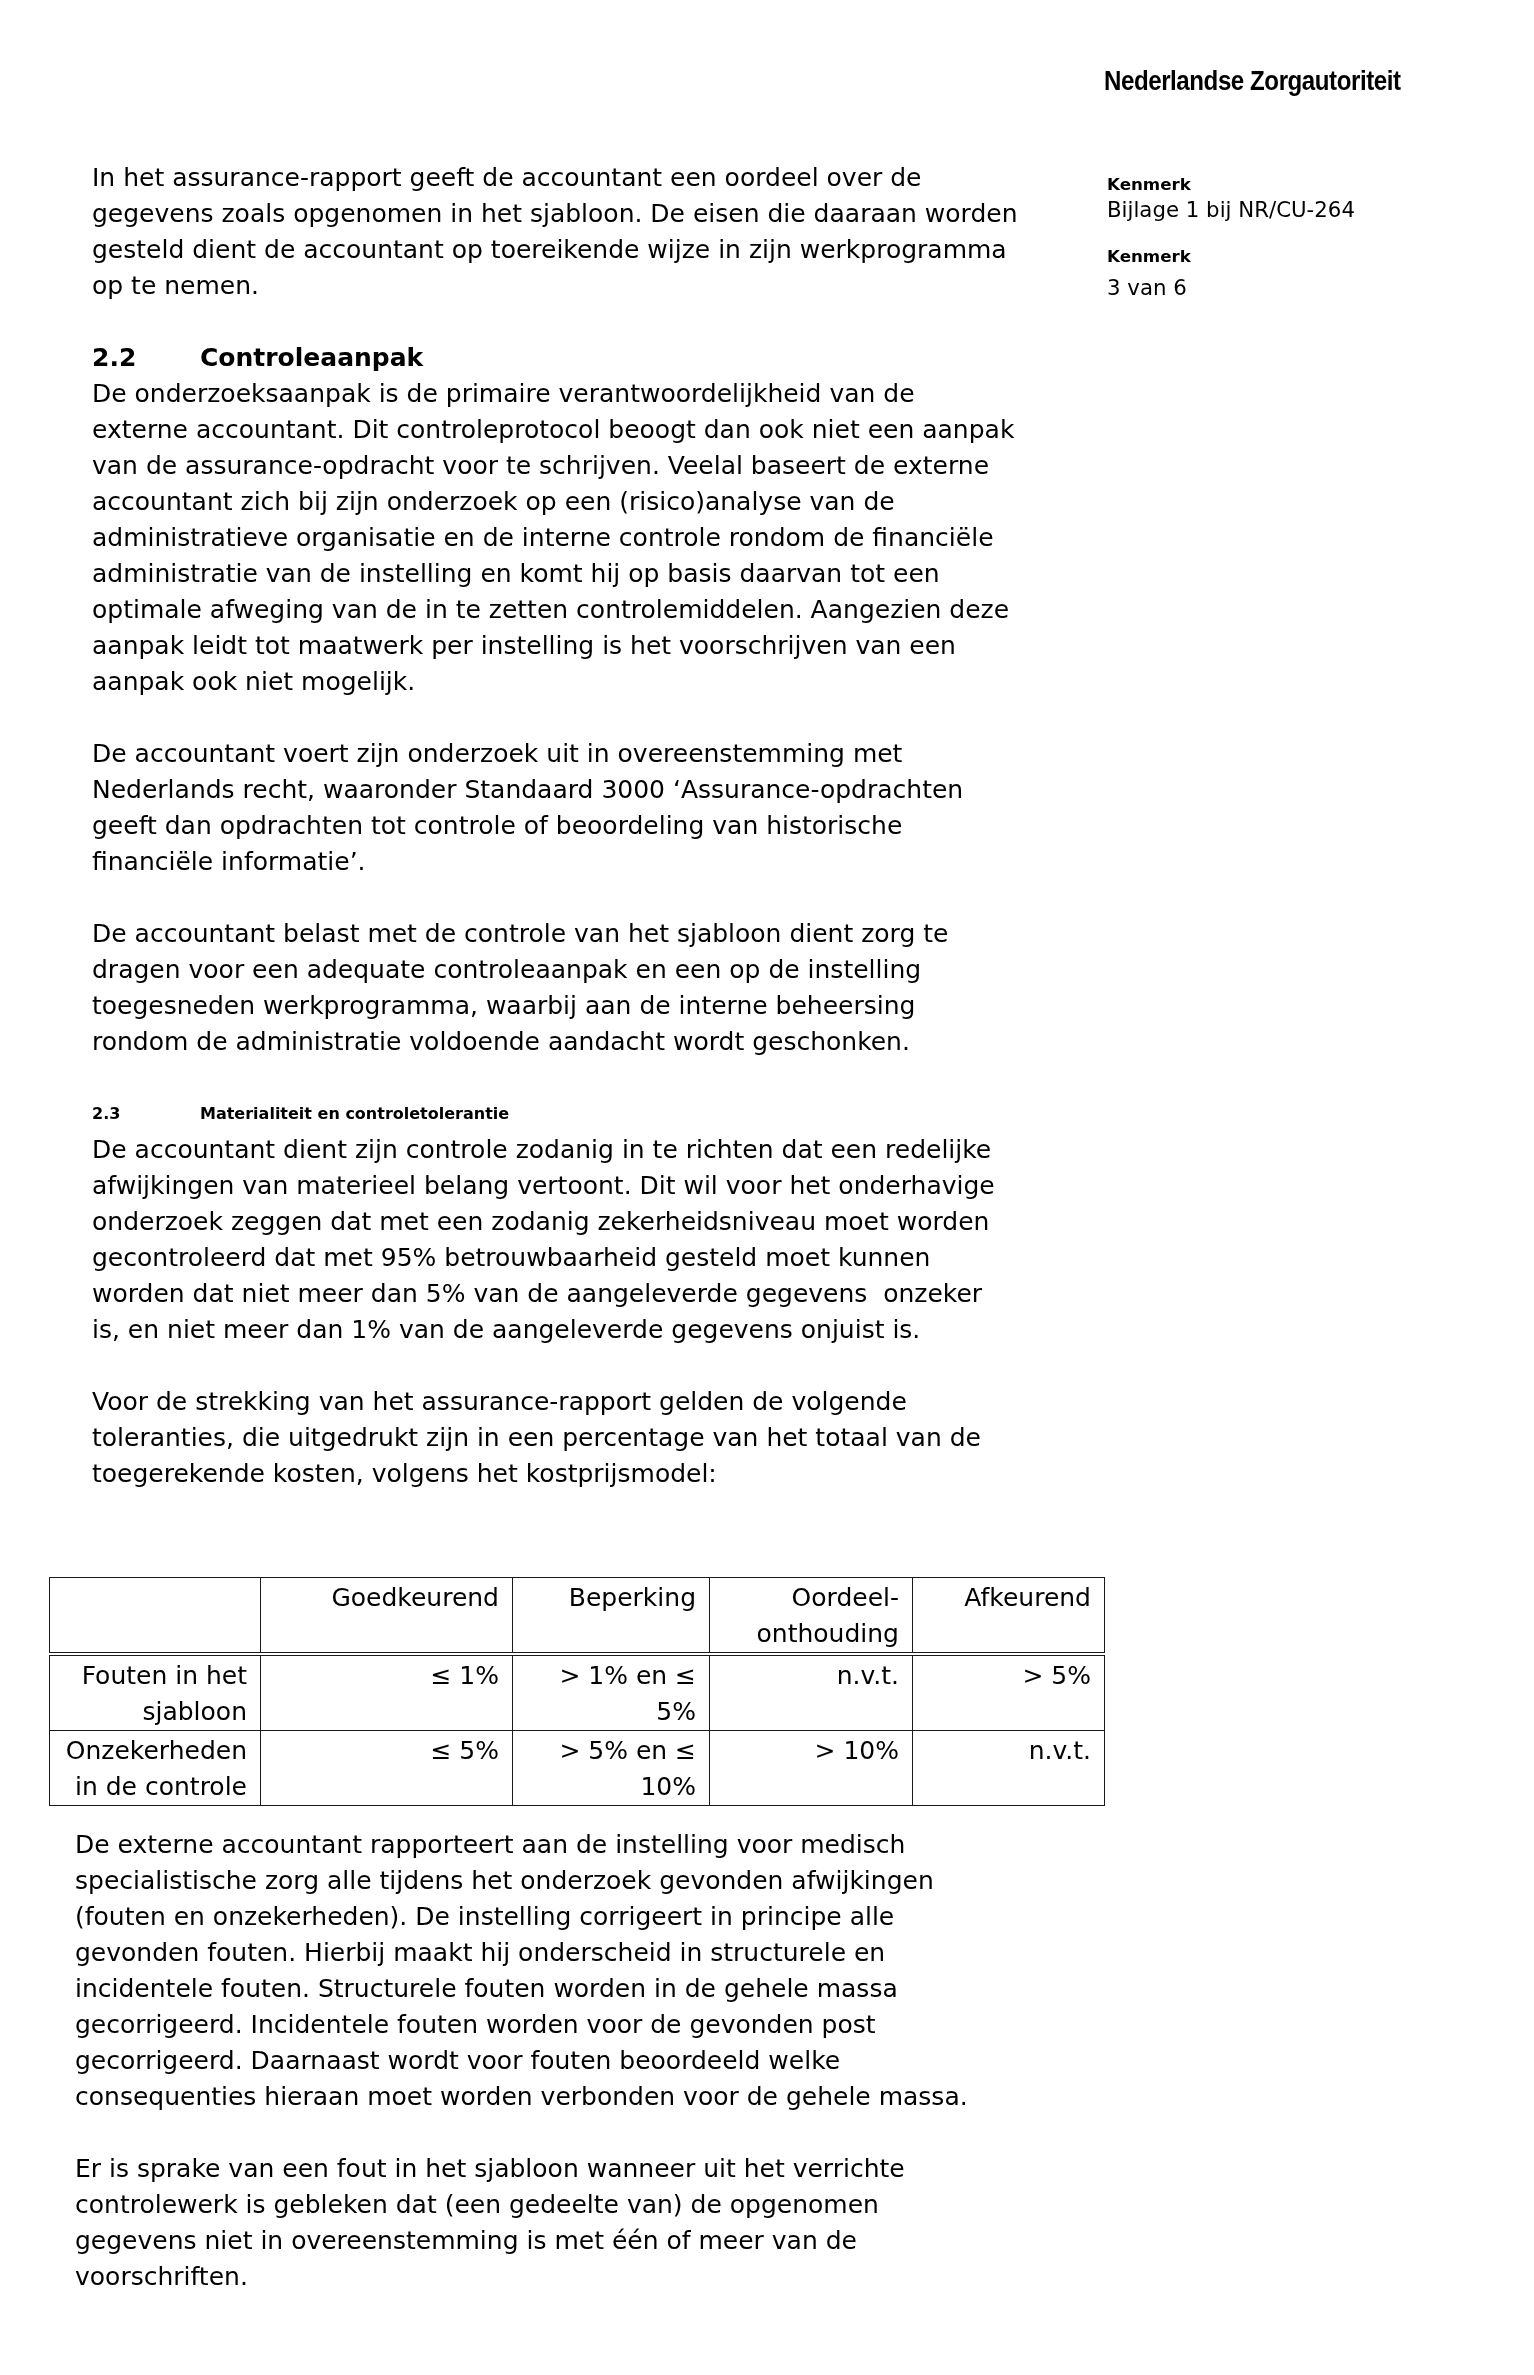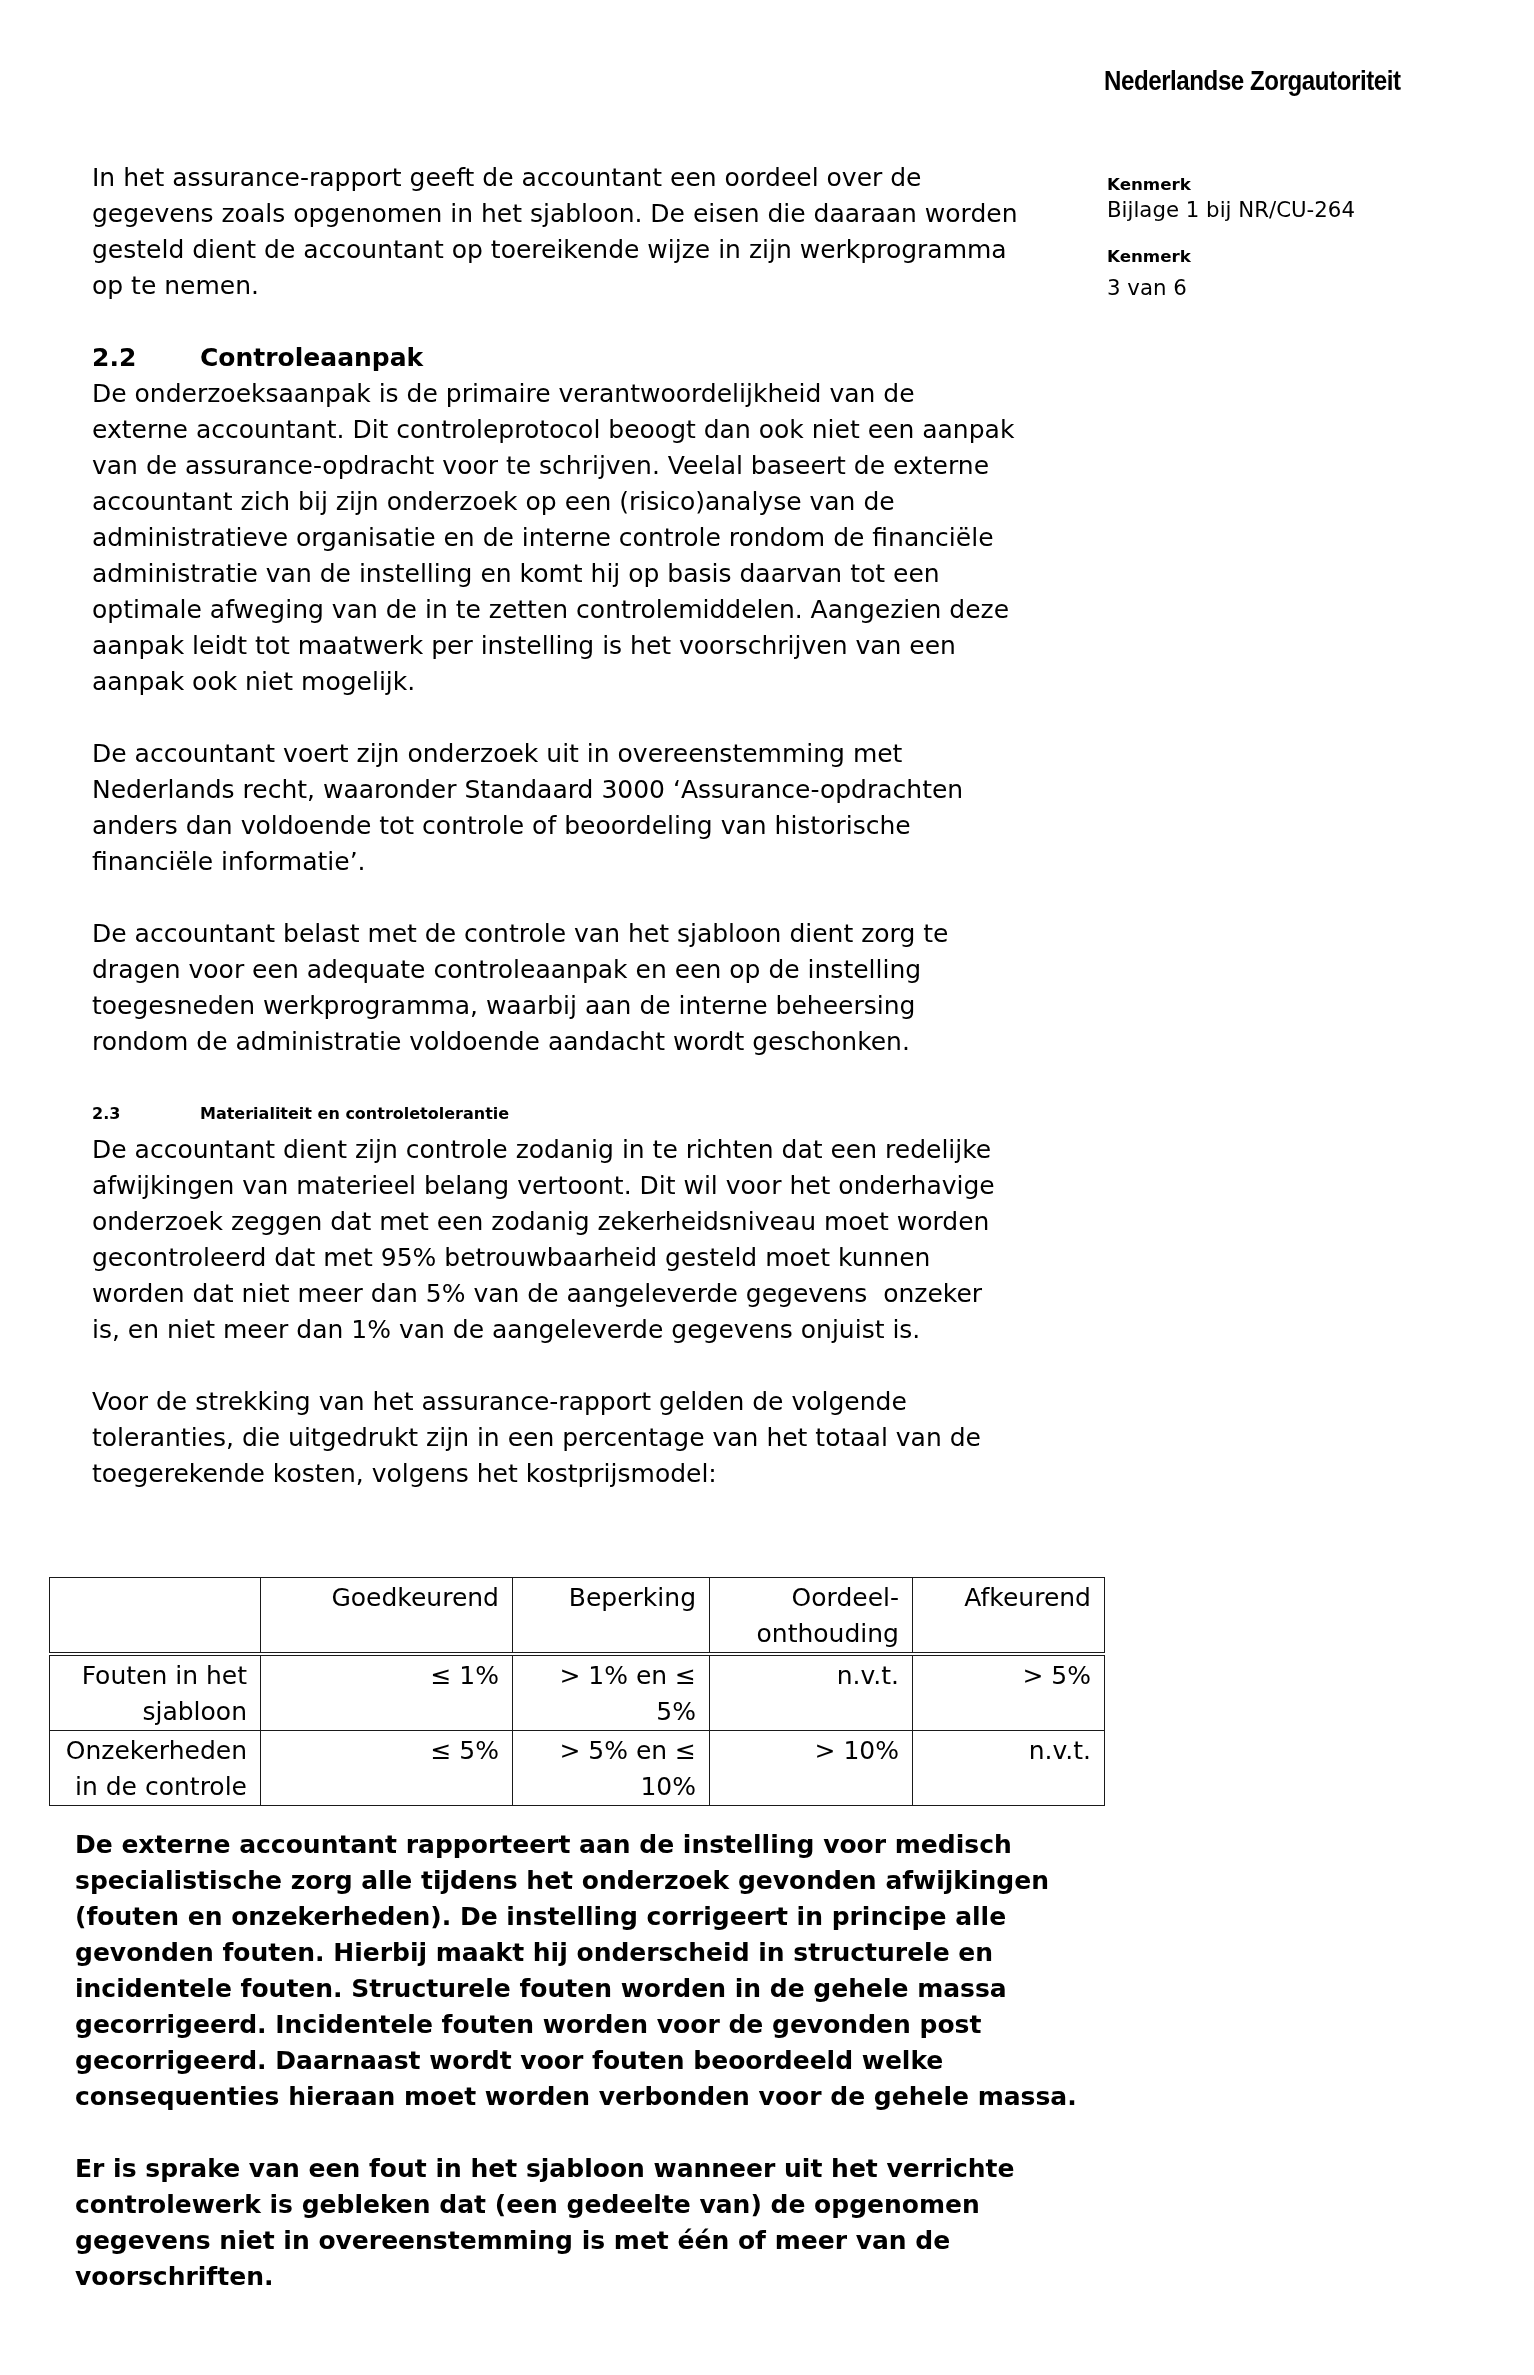--- a/index.html
+++ b/index.html
@@ -25,21 +25,21 @@
     position: absolute; left: 49px; top: 1577px; width: 1056px;
     border-collapse: collapse; table-layout: fixed;
     font-family: "DejaVu Sans", sans-serif; font-size: 25px; line-height: 36px;
   }
   .tol-table td, .tol-table th {
     border: 1.9px solid #1a1a1a; vertical-align: top; text-align: right; font-weight: normal;
     padding: 1.9px 13px 0 15px; white-space: nowrap;
   }
   .tol-table thead tr th { border-bottom: 4.6px double #1a1a1a; height: 72px; }
   .tol-table tbody tr td { height: 72px; }
-  .after { position: absolute; left: 75px; font-family: "DejaVu Sans", sans-serif; font-size: 25px; line-height: 36px; white-space: nowrap; font-weight: bold; }
+  .after { position: absolute; left: 75px; font-family: "DejaVu Sans", sans-serif; font-size: 25px; line-height: 36px; white-space: nowrap; }
   .after p { margin: 0 0 36px 0; }
   .after .ln { display: block; }
 </style>
 </head>
 <body>
 
 <div class="logo">Nederlandse Zorgautoriteit</div>
 <div class="meta meta-label" style="top:174px;">Kenmerk</div>
 <div class="meta meta-value" style="top:197px;">Bijlage 1 bij NR/CU-264</div>
 <div class="meta meta-label" style="top:246px;">Kenmerk</div>
@@ -64,21 +64,21 @@
     <span class="ln">accountant zich bij zijn onderzoek op een (risico)analyse van de</span>
     <span class="ln">administratieve organisatie en de interne controle rondom de financiële</span>
     <span class="ln">administratie van de instelling en komt hij op basis daarvan tot een</span>
     <span class="ln">optimale afweging van de in te zetten controlemiddelen. Aangezien deze</span>
     <span class="ln">aanpak leidt tot maatwerk per instelling is het voorschrijven van een</span>
     <span class="ln">aanpak ook niet mogelijk.</span>
   </p>
   <p>
     <span class="ln">De accountant voert zijn onderzoek uit in overeenstemming met</span>
     <span class="ln">Nederlands recht, waaronder Standaard 3000 ‘Assurance-opdrachten</span>
-    <span class="ln">anders dan voldoende tot controle of beoordeling van historische</span>
+    <span class="ln">geeft dan opdrachten tot controle of beoordeling van historische</span>
     <span class="ln">financiële informatie’.</span>
   </p>
   <p>
     <span class="ln">De accountant belast met de controle van het sjabloon dient zorg te</span>
     <span class="ln">dragen voor een adequate controleaanpak en een op de instelling</span>
     <span class="ln">toegesneden werkprogramma, waarbij aan de interne beheersing</span>
     <span class="ln">rondom de administratie voldoende aandacht wordt geschonken.</span>
   </p>
 
   <h2 class="section-title" style="font-size:16px;line-height:36px;">

